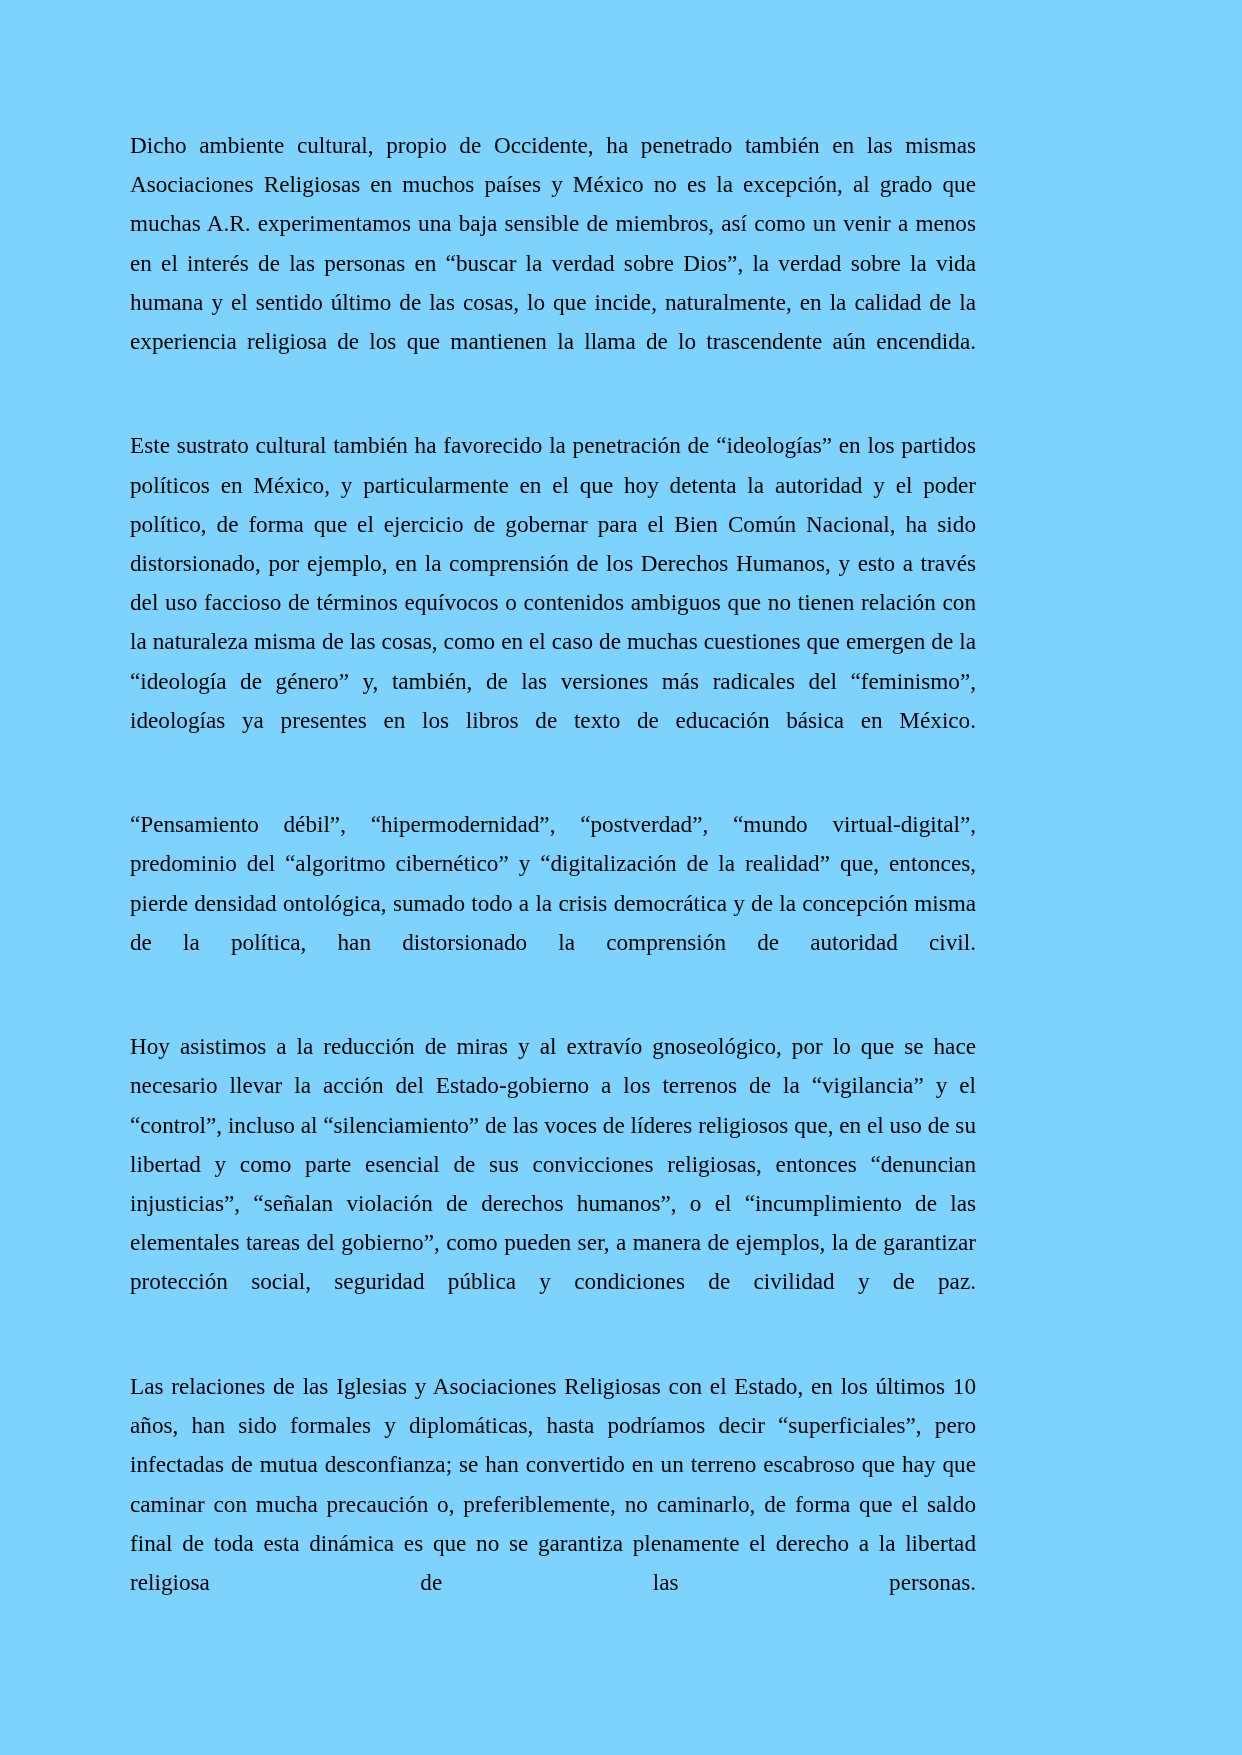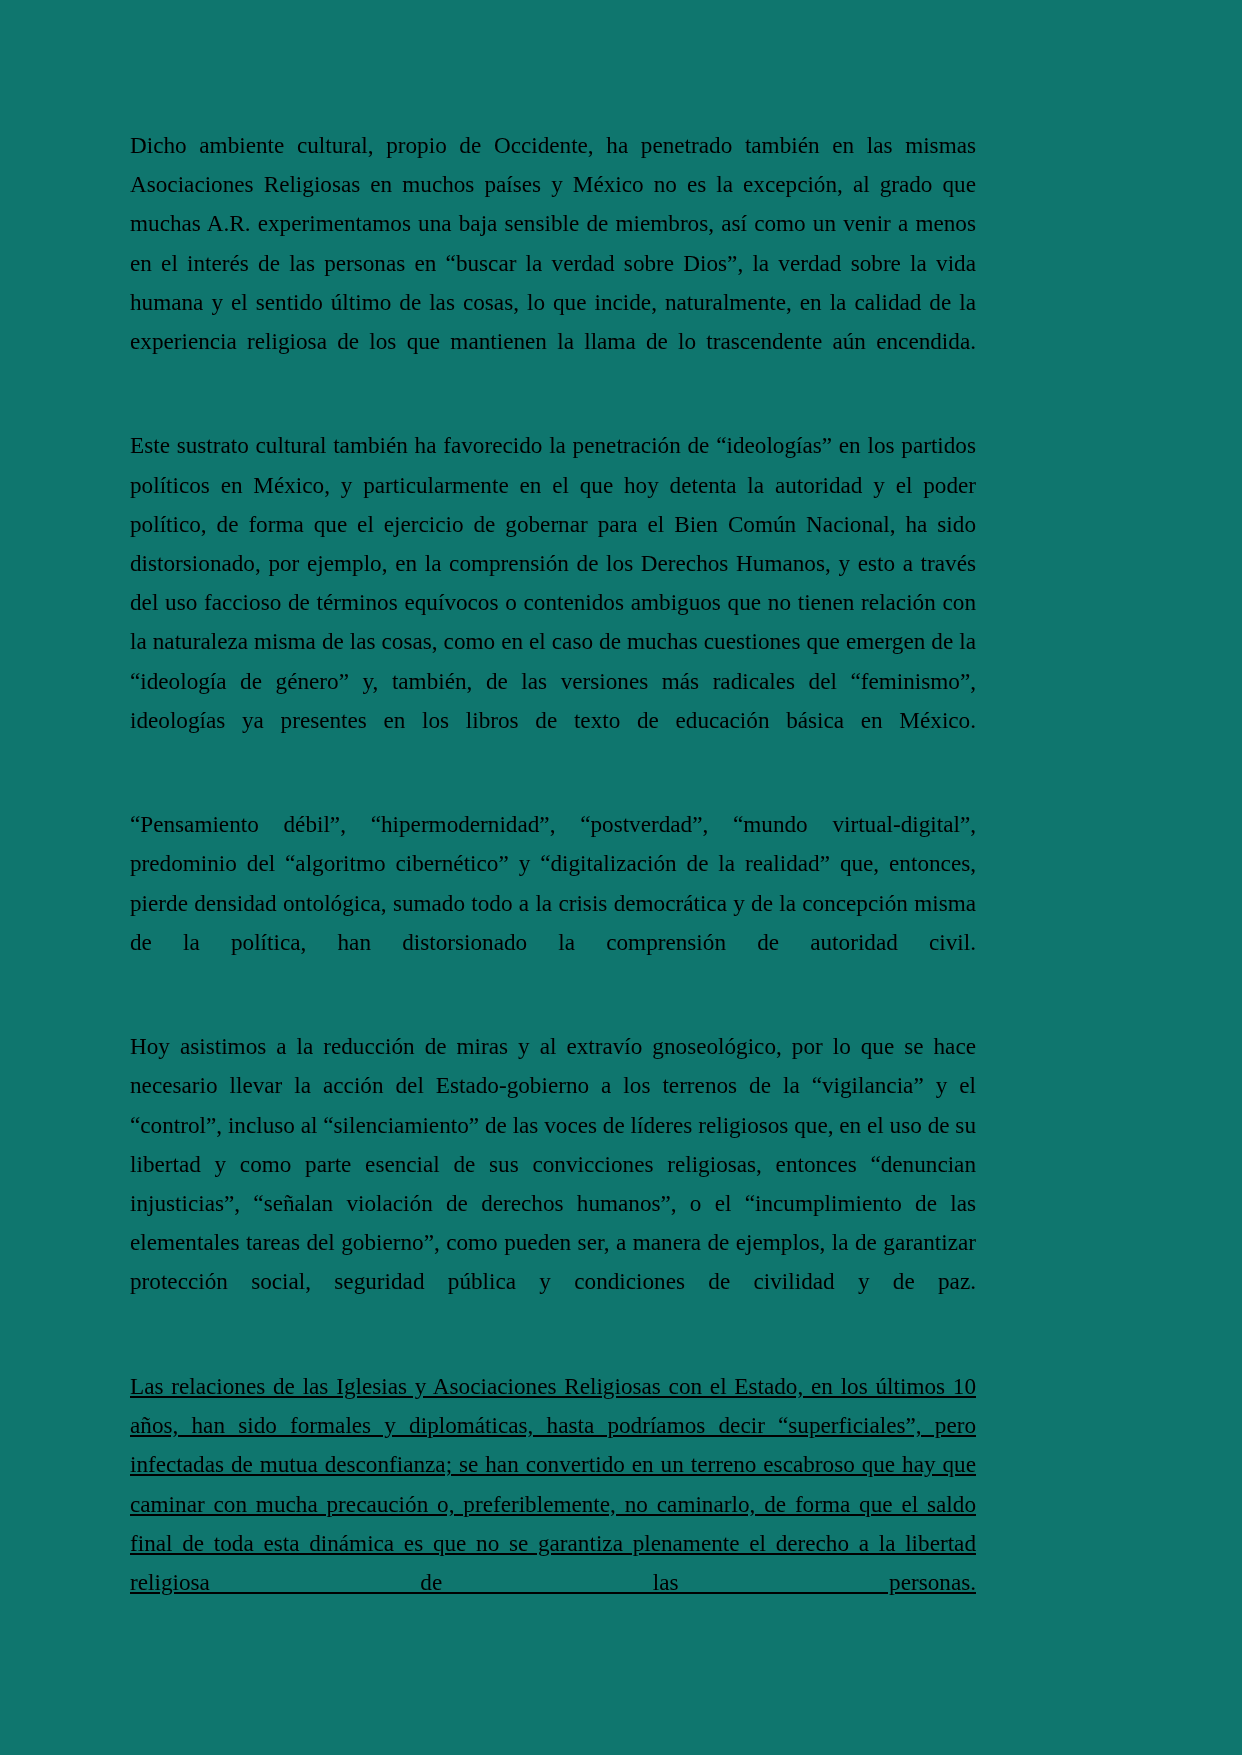--- a/index.html
+++ b/index.html
@@ -12,21 +12,21 @@
     width: 1242px;
     height: 1755px;
     font-family: "Liberation Serif", "DejaVu Serif", serif;
     color: #000000;
     -webkit-font-smoothing: antialiased;
   }
   .page {
     position: relative;
     width: 1242px;
     height: 1755px;
-    background: #0f766e;
+    background: #7dd3fc;
     box-sizing: border-box;
     overflow: hidden;
   }
   .content {
     position: absolute;
     left: 130px;
     top: 126px;
     width: 846px;
   }
   p.para {
@@ -34,21 +34,20 @@
     font-size: 23.2px;
     line-height: 39.2px;
     text-align: justify;
     text-justify: inter-word;
     letter-spacing: 0px;
     word-spacing: 0px;
     hyphens: none;
   }
   p.para:last-child {
     margin-bottom: 0;
-    text-decoration: underline;
   }
   
   p.para::after {
     content: "";
     display: inline-block;
     width: 100%;
   }
 </style>
 </head>
 <body>

